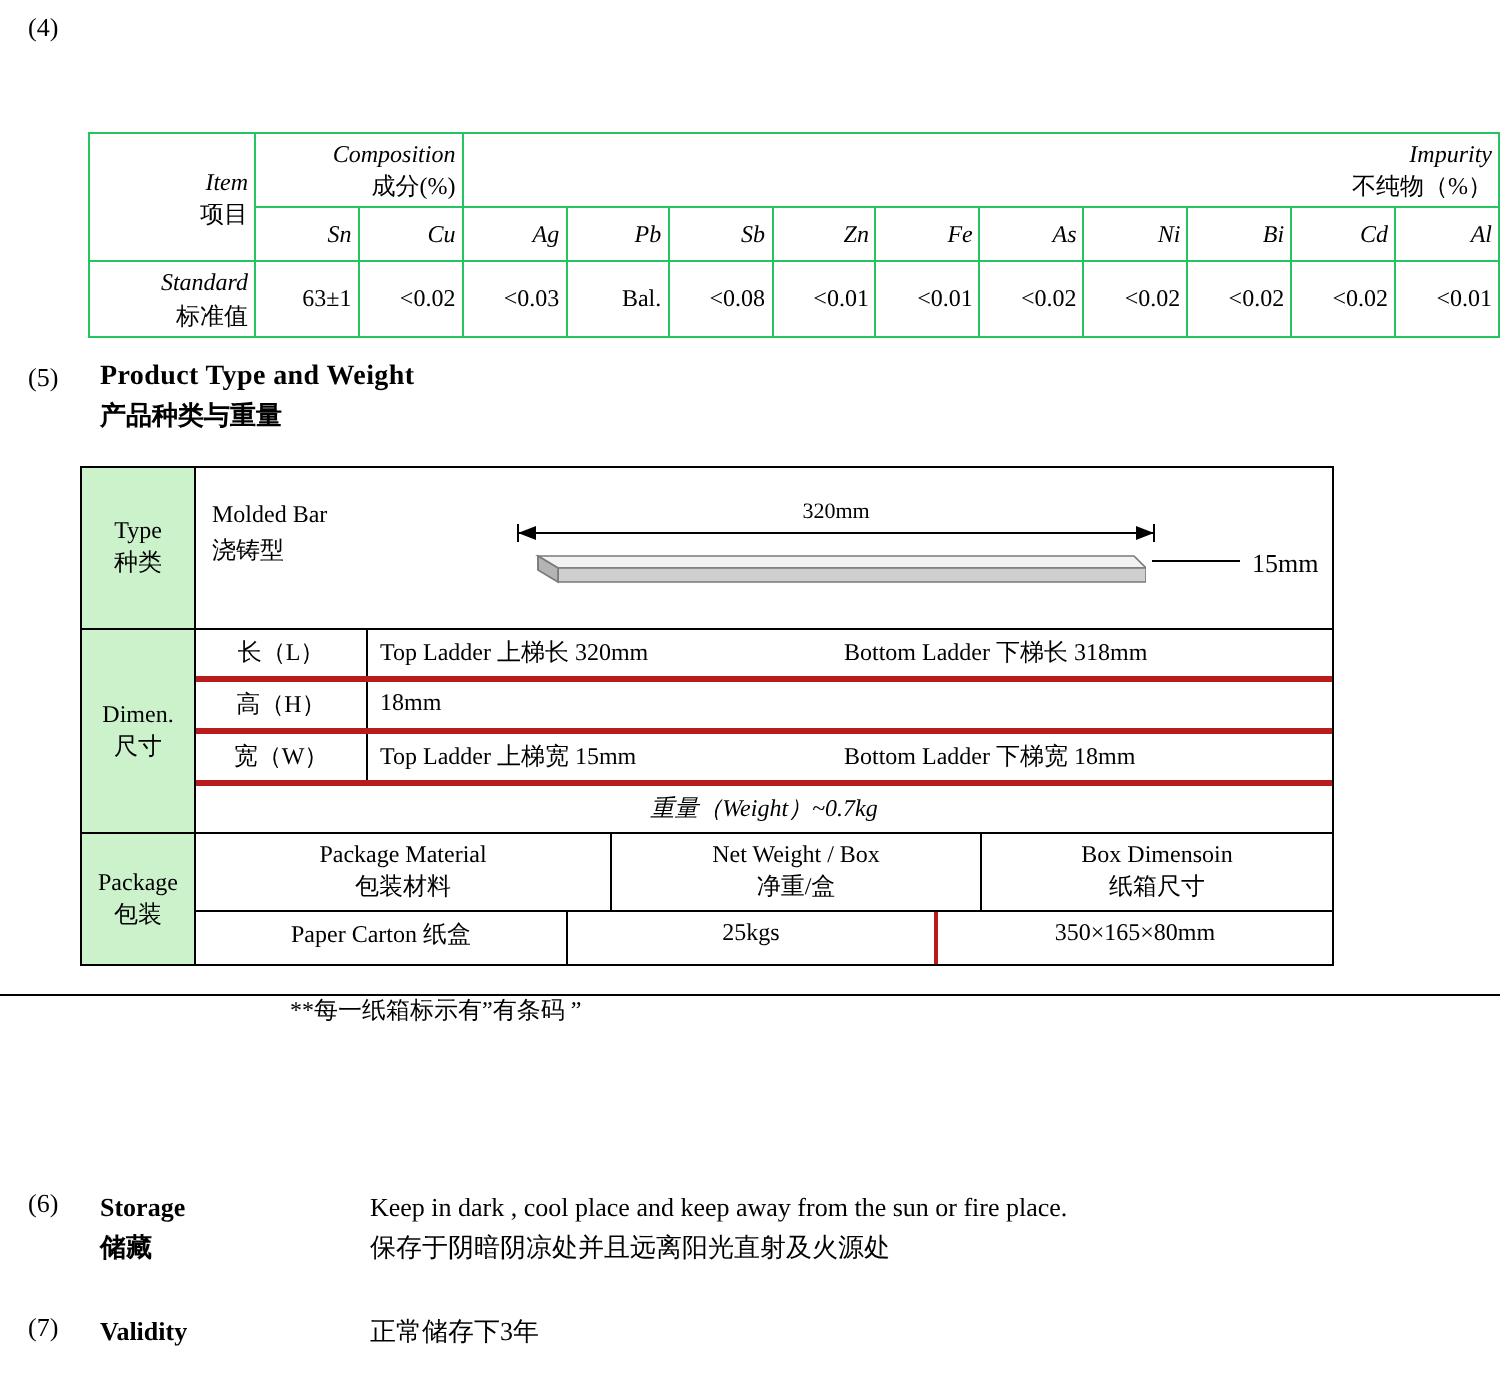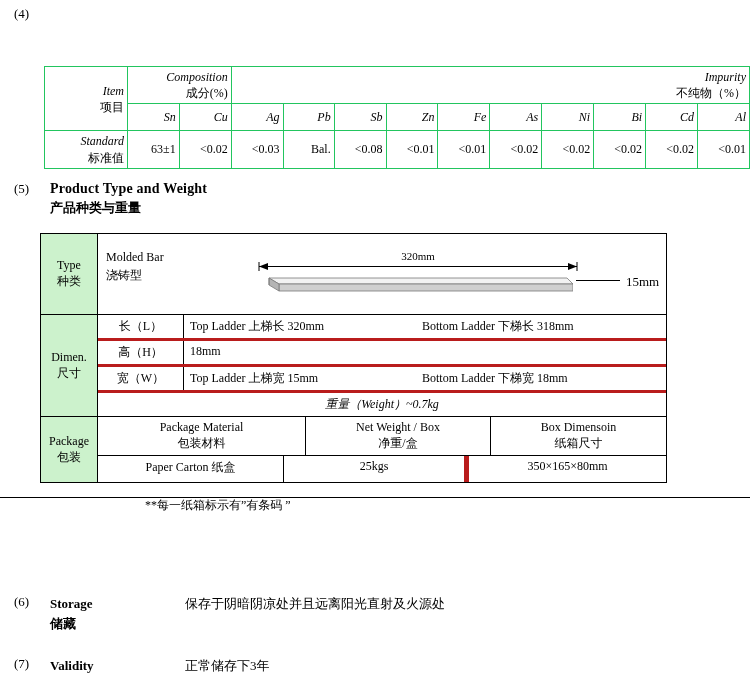--- a/index.html
+++ b/index.html
@@ -388,40 +388,41 @@
               <div>Box Dimensoin</div>
               <div>纸箱尺寸</div>
             </div>
           </div>
         </td>
       </tr>
       <tr>
         <td class="dim-sub">
           <div class="dim-row">
             <div class="cell-center pkg-cell" style="width:186px;border-right:1px solid #000;">Paper Carton  纸盒</div>
-            <div class="cell-center pkg-cell" style="width:185px;border-right:5px solid #b91c1c;text-align:center;">25kgs</div>
+            <div class="cell-center pkg-cell" style="width:185px;border-right:2px solid #b91c1c;text-align:center;">25kgs</div>
             <div class="cell-center pkg-cell" style="flex:1;">350×165×80mm</div>
           </div>
         </td>
       </tr>
     </tbody>
       </table>
   </div>
 
   <div class="hr-line"></div>
 
   <div class="note">**每一纸箱标示有”有条码 ”</div>
 
   <div id="sec6" class="bot">
     <div class="num">(6)</div>
     <div class="lbl">
       <div>Storage</div>
       <div>储藏</div>
     </div>
     <div class="txt">
+      <div>Keep in dark , cool place and keep away from the sun or fire place.</div>
       <div>保存于阴暗阴凉处并且远离阳光直射及火源处</div>
     </div>
   </div>
 
   <div id="sec7" class="bot">
     <div class="num">(7)</div>
     <div class="lbl">
       <div>Validity</div>
     </div>
     <div class="txt">

